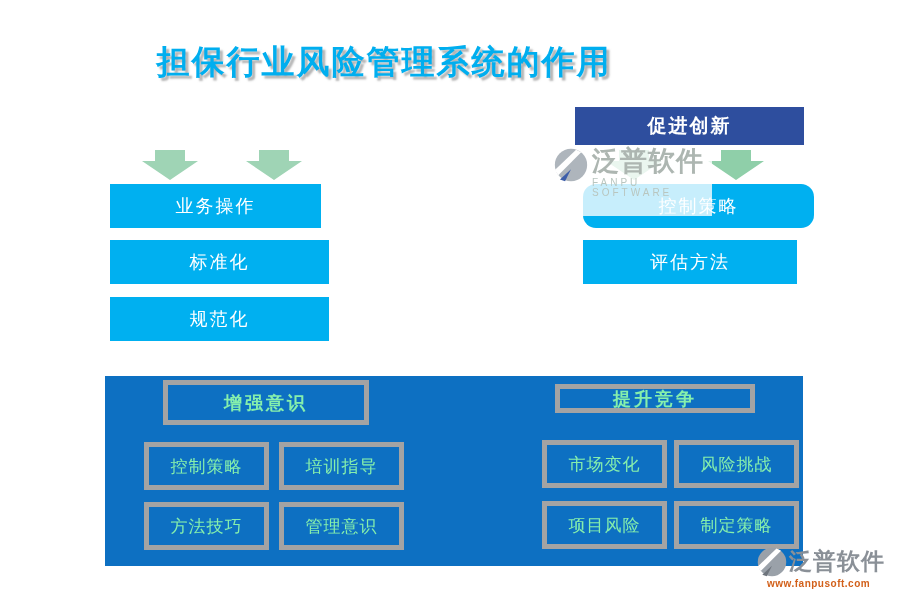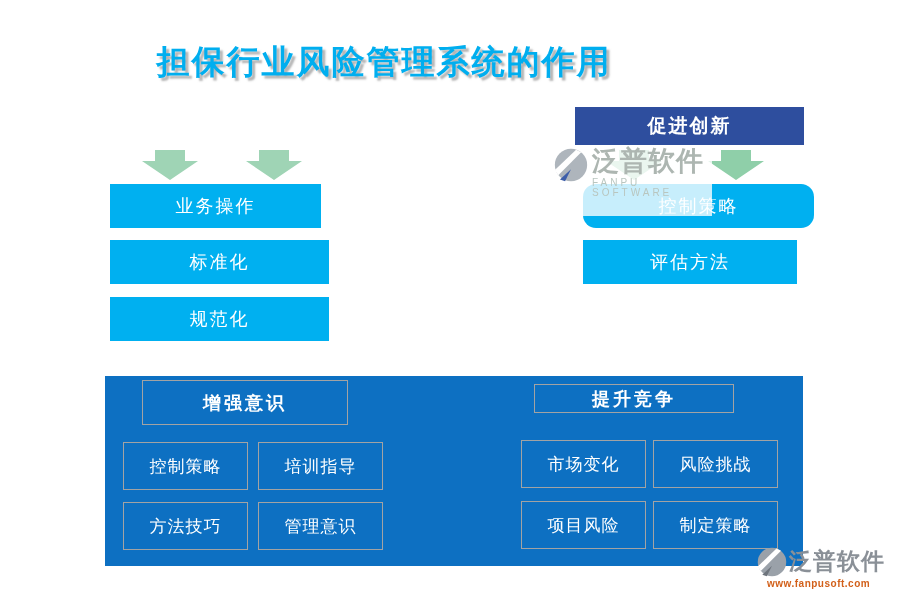--- a/index.html
+++ b/index.html
@@ -23,23 +23,23 @@
   .cbox{
     position:absolute;height:44px;background:var(--box-cyan,#00B0F0);
     color:#fff;display:flex;align-items:center;justify-content:center;
     font-size:18px;letter-spacing:2px;
   }
   .panel{
     position:absolute;left:105px;top:376px;width:698px;height:190px;
     background:var(--panel-blue,#0D70C2);
   }
   .obox{
-    position:absolute;width:125px;height:48px;border:1px solid #a3a3a3;
-    box-sizing:border-box;color:#ffffff;display:flex;align-items:center;justify-content:center;
-    font-size:17px;letter-spacing:1px;
+    position:absolute;width:125px;height:48px;border:5px solid #a3a3a3;
+    box-sizing:border-box;color:#86efac;display:flex;align-items:center;justify-content:center;
+    font-size:17px;letter-spacing:1px;margin-left:21px;
   }
   .ohdr{
     font-family:"Liberation Sans", sans-serif;font-weight:bold;font-size:18px;letter-spacing:3px;
   }
   .wm{position:absolute;}
   .wm-center{
     left:552px;top:146px;width:156px;height:66px;
     background:rgba(255,255,255,0.78);
     display:flex;align-items:flex-start;gap:4px;padding:2px;
   }

